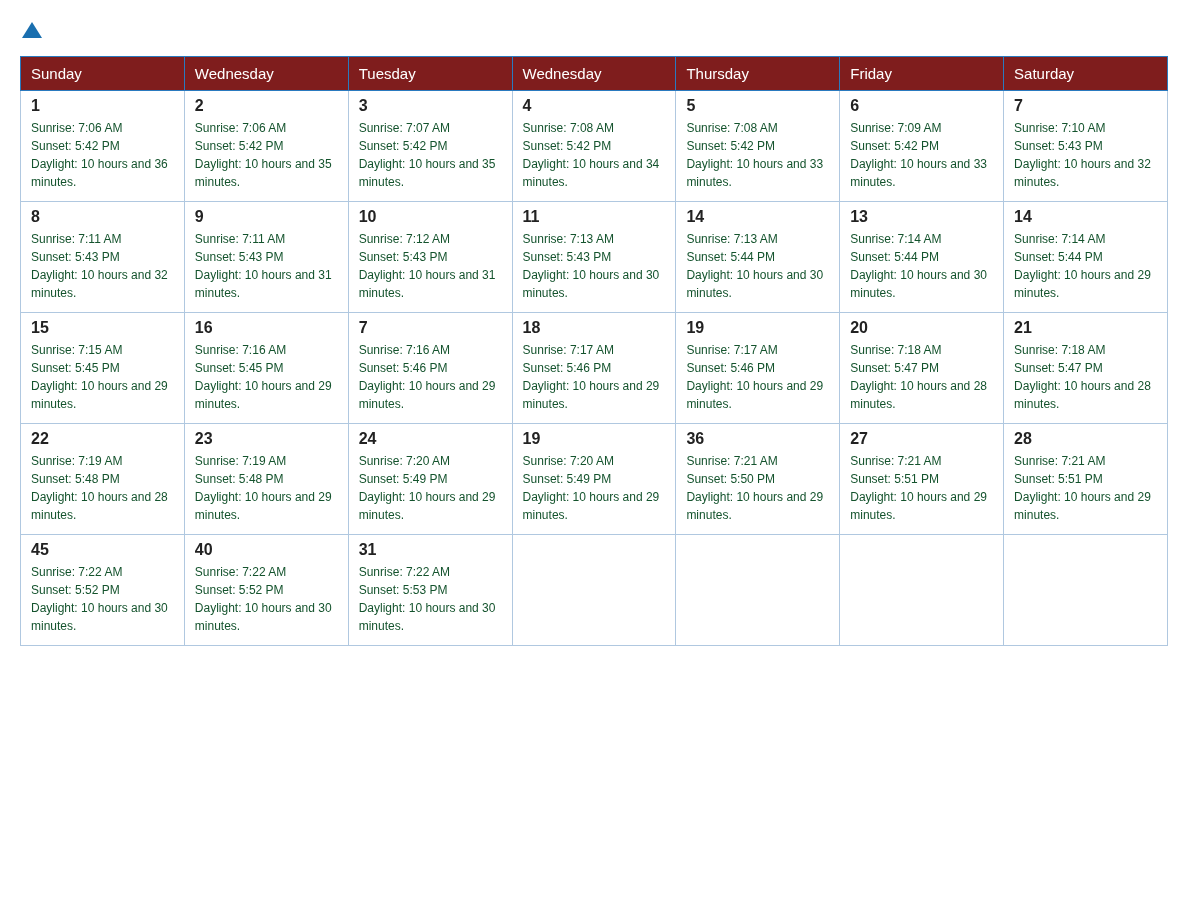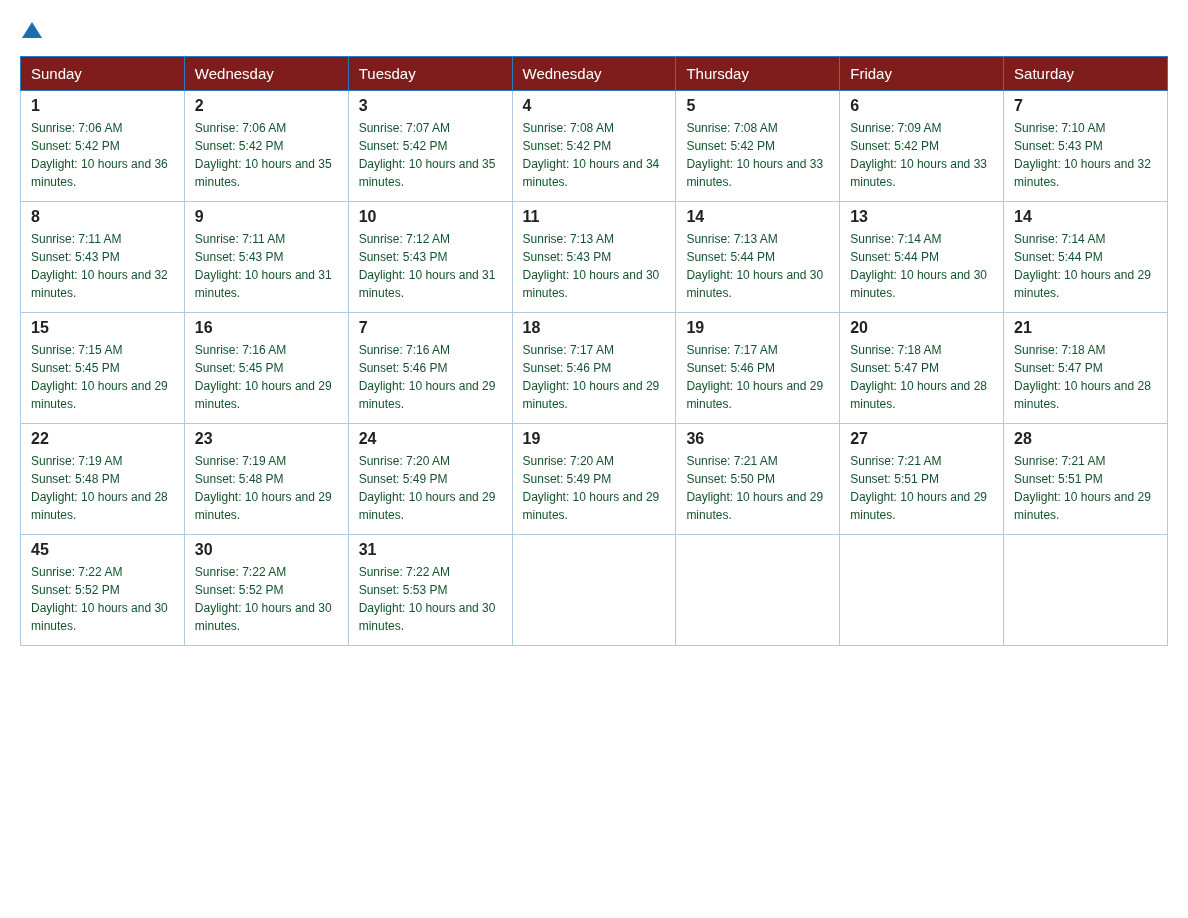--- a/index.html
+++ b/index.html
@@ -354,21 +354,21 @@
       <tr>
         <td>
         <span class="day-number">45</span>
         <div class="day-info">
           Sunrise: 7:22 AM<br>
           Sunset: 5:52 PM<br>
           Daylight: 10 hours and 30 minutes.
         </div>
       </td>
         <td>
-        <span class="day-number">30</span>
+        <span class="day-number">40</span>
         <div class="day-info">
           Sunrise: 7:22 AM<br>
           Sunset: 5:52 PM<br>
           Daylight: 10 hours and 30 minutes.
         </div>
       </td>
         <td>
         <span class="day-number">31</span>
         <div class="day-info">
           Sunrise: 7:22 AM<br>

